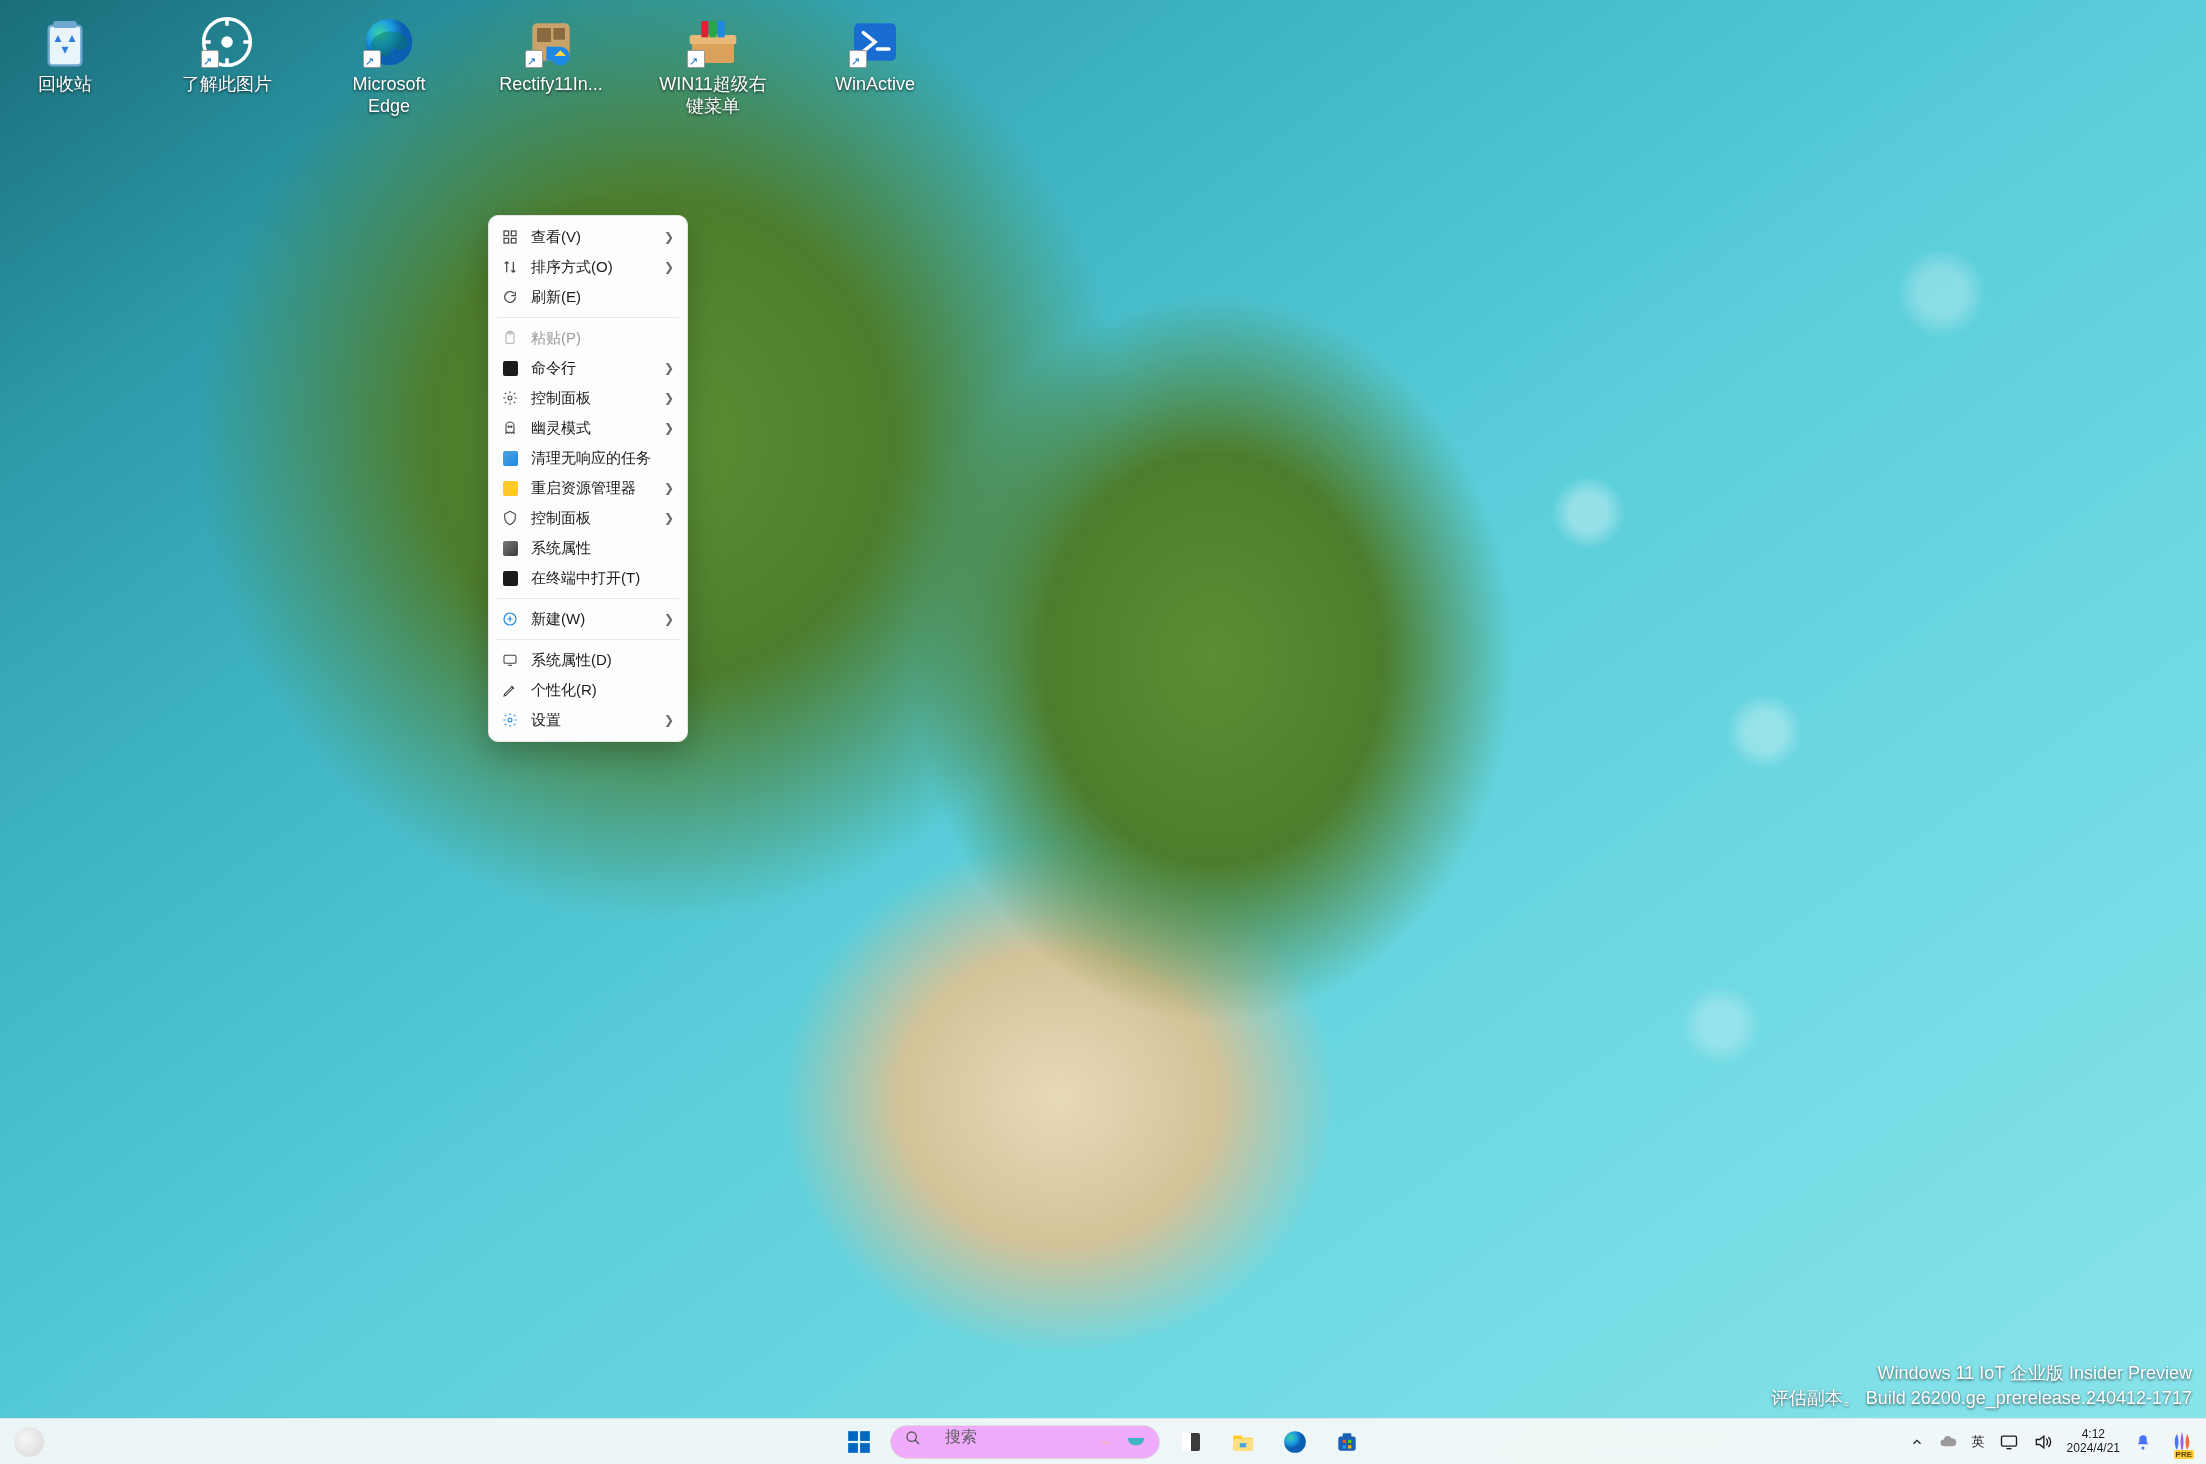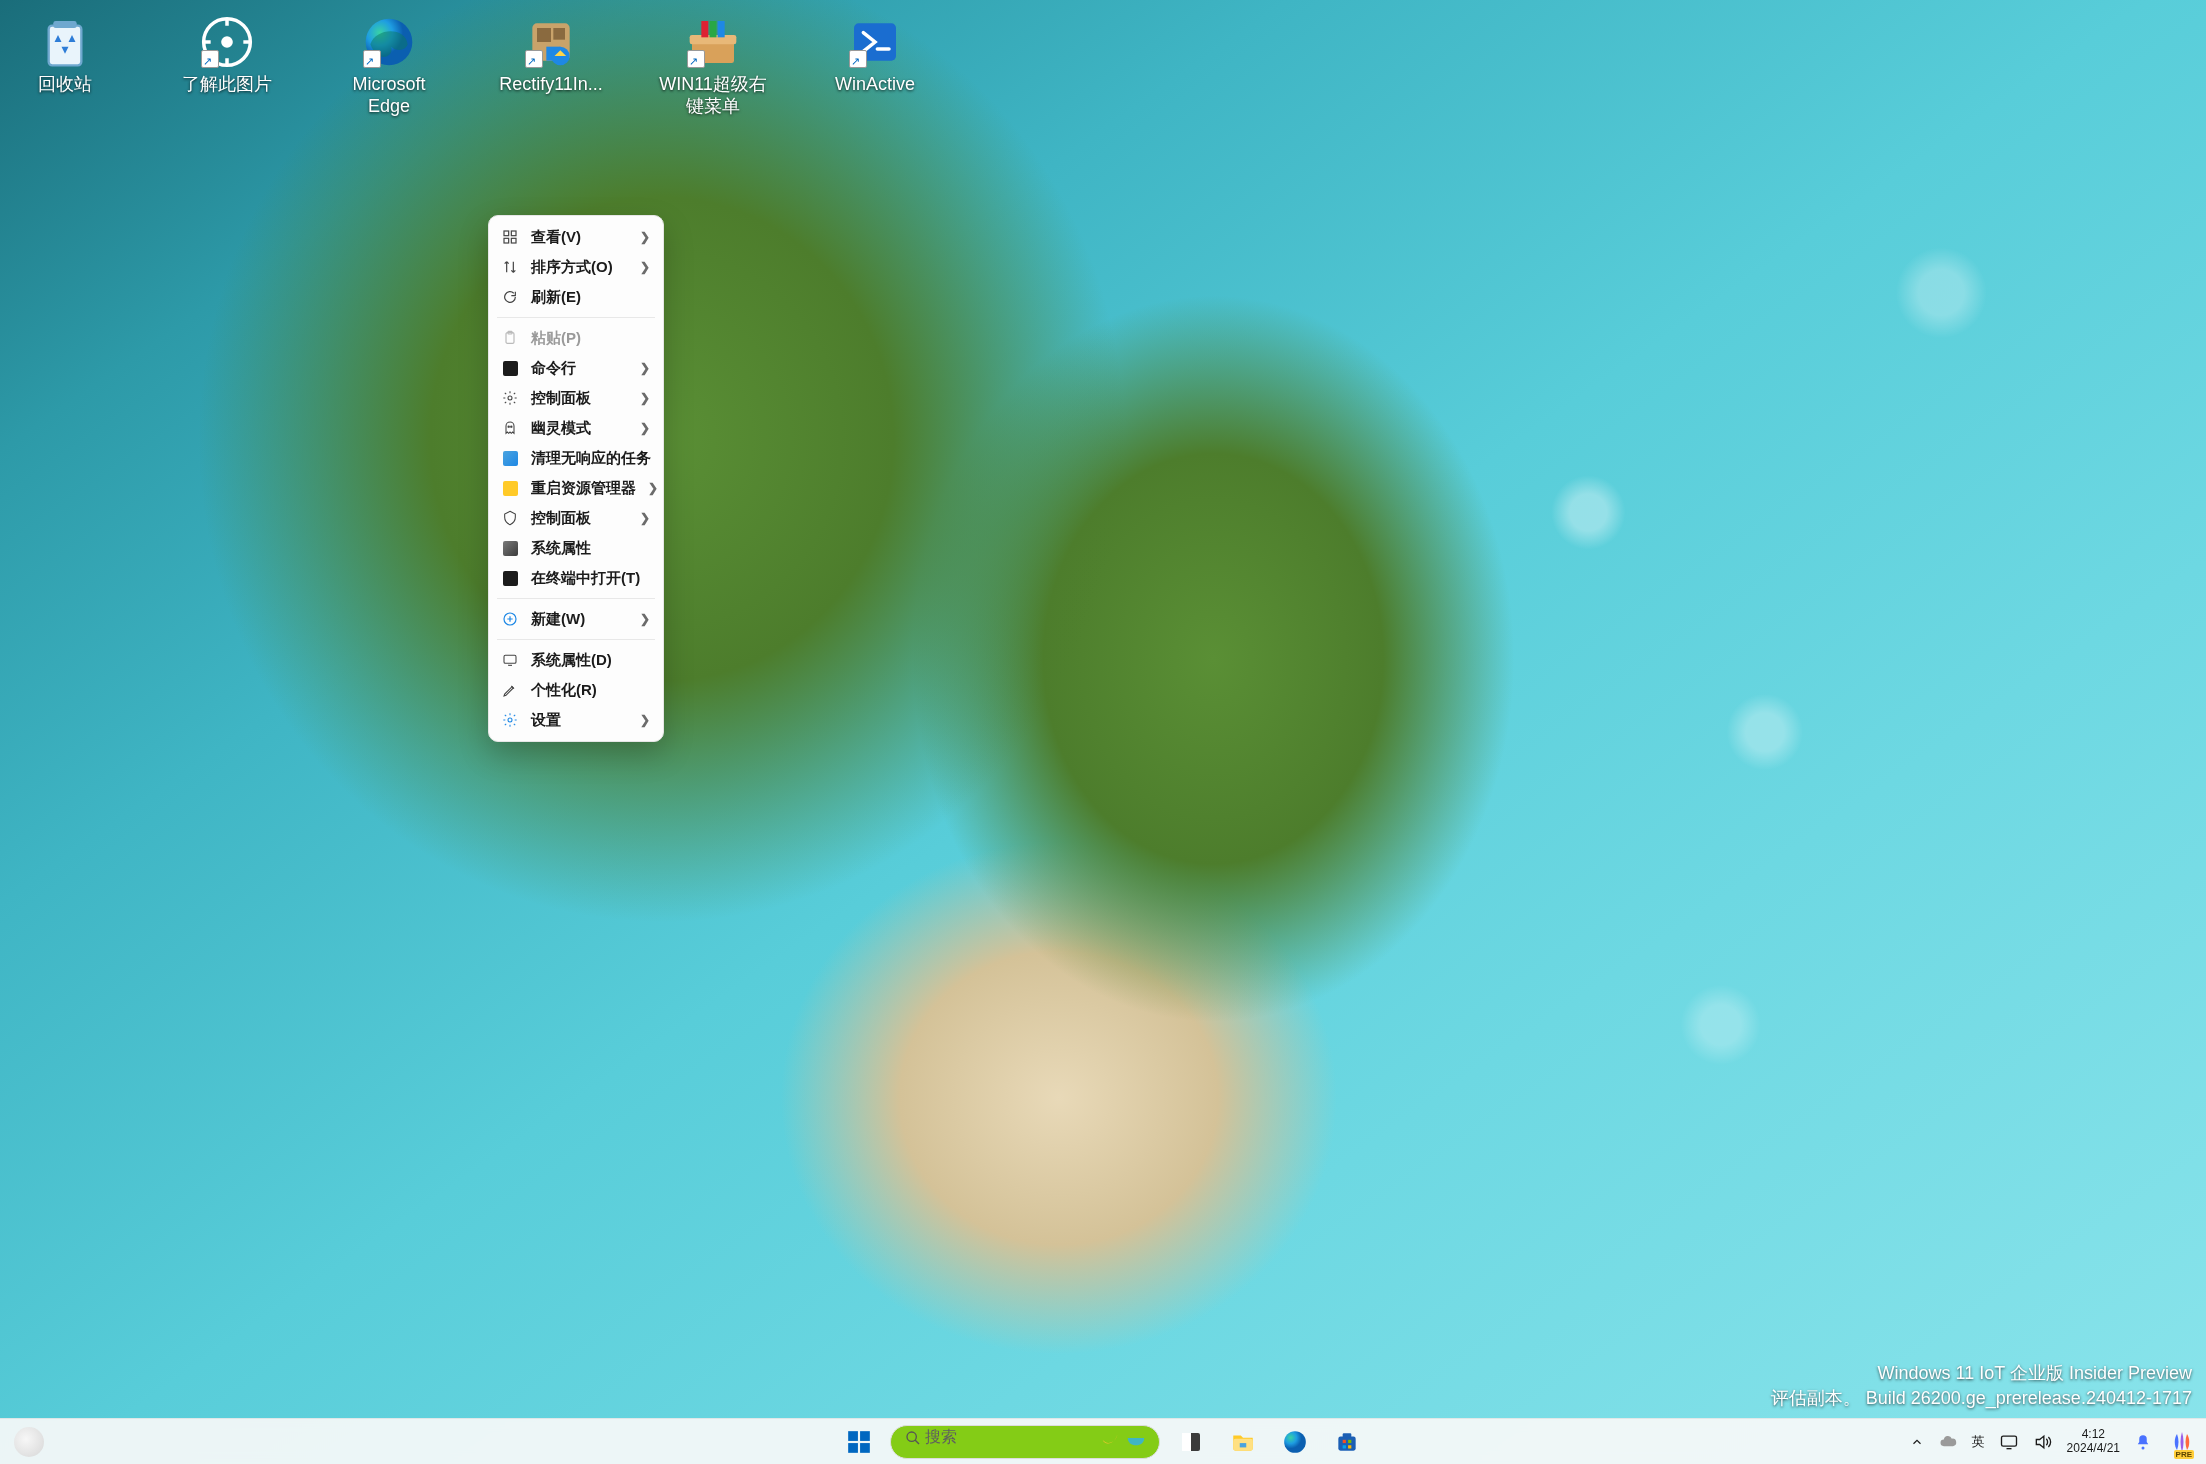--- a/index.html
+++ b/index.html
@@ -38,24 +38,24 @@
   }
   .shortcut::before{
     content:"↗"; position:absolute; left:4px; bottom:2px; z-index:2; font-size:11px; color:#0067c0;
   }
 
   
   .recycle svg, .edge svg, .ps svg, .box svg { width:100%; height:100%; }
 
   
   .ctx {
-    position:absolute; left:488px; top:215px; width:176px;
+    position:absolute; left:488px; top:215px; width:200px;
     background:#fdfdfd; border:1px solid #e6e6e6; border-radius:10px;
     box-shadow:0 12px 30px rgba(0,0,0,.22);
-    padding:6px 0; font-size:15px; color:#1b1b1b;font-weight:bold;
+    padding:6px 0; font-size:15px; color:#1b1b1b;
   }
   .ctx .item{
     display:flex; align-items:center; height:30px; padding:0 12px; gap:12px; position:relative;
   }
   .ctx .item.disabled{ color:#9a9a9a; }
   .ctx .ic{ width:18px; height:18px; flex:0 0 18px; display:flex; align-items:center; justify-content:center; }
   .ctx .txt{ flex:1; white-space:nowrap; }
   .ctx .chev{ width:12px; text-align:center; color:#6b6b6b; font-size:12px; }
   .ctx hr{ border:none; border-top:1px solid #e8e8e8; margin:5px 8px; }
 
@@ -72,21 +72,21 @@
     border-top:1px solid rgba(0,0,0,.06);
     display:flex; align-items:center;
   }
   .weather{ position:absolute; left:14px; display:flex; align-items:center; gap:8px; }
   .weather .wico{ width:30px; height:30px; border-radius:50%;
     background:radial-gradient(circle at 40% 40%, #f7f7f7, #d6d6d6); }
   .center{ position:absolute; left:50%; transform:translateX(-50%); display:flex; align-items:center; gap:10px; }
   .tbtn{ width:42px; height:42px; border-radius:6px; display:flex; align-items:center; justify-content:center; }
   .search{
     display:flex; align-items:center; width:270px; height:34px; border-radius:17px;
-    background:#84cc16; border:1px solid #dcdcdc; padding:0 12px 8px 14px; gap:4px;
+    background:#f0abfc; border:1px solid #dcdcdc; padding:0 12px 8px 14px; gap:24px;
   }
   .search .mag{ color:#555; font-size:16px; }
   .search .ph{ color:#5f5f5f; font-size:16px; flex:1; }
   .search .deco{ display:flex; gap:4px; align-items:center; }
   .tray{ position:absolute; right:12px; display:flex; align-items:center; gap:14px; color:#1b1b1b; }
   .tray .clock{ text-align:center; font-size:12px; line-height:1.15; }
   .ime{ font-size:15px; display:flex; flex-direction:column; align-items:center; line-height:1; }
   .copilot{ width:28px; height:28px; border-radius:6px; display:flex; align-items:center; justify-content:flex-end; position:relative; }
   .copilot .pre{ position:absolute; bottom:-3px; font-size:8px; background:#ffce3a; color:#5c4400; padding:0 2px; border-radius:2px; font-weight:600; }
   .bell{ color:#4a72ff; }

